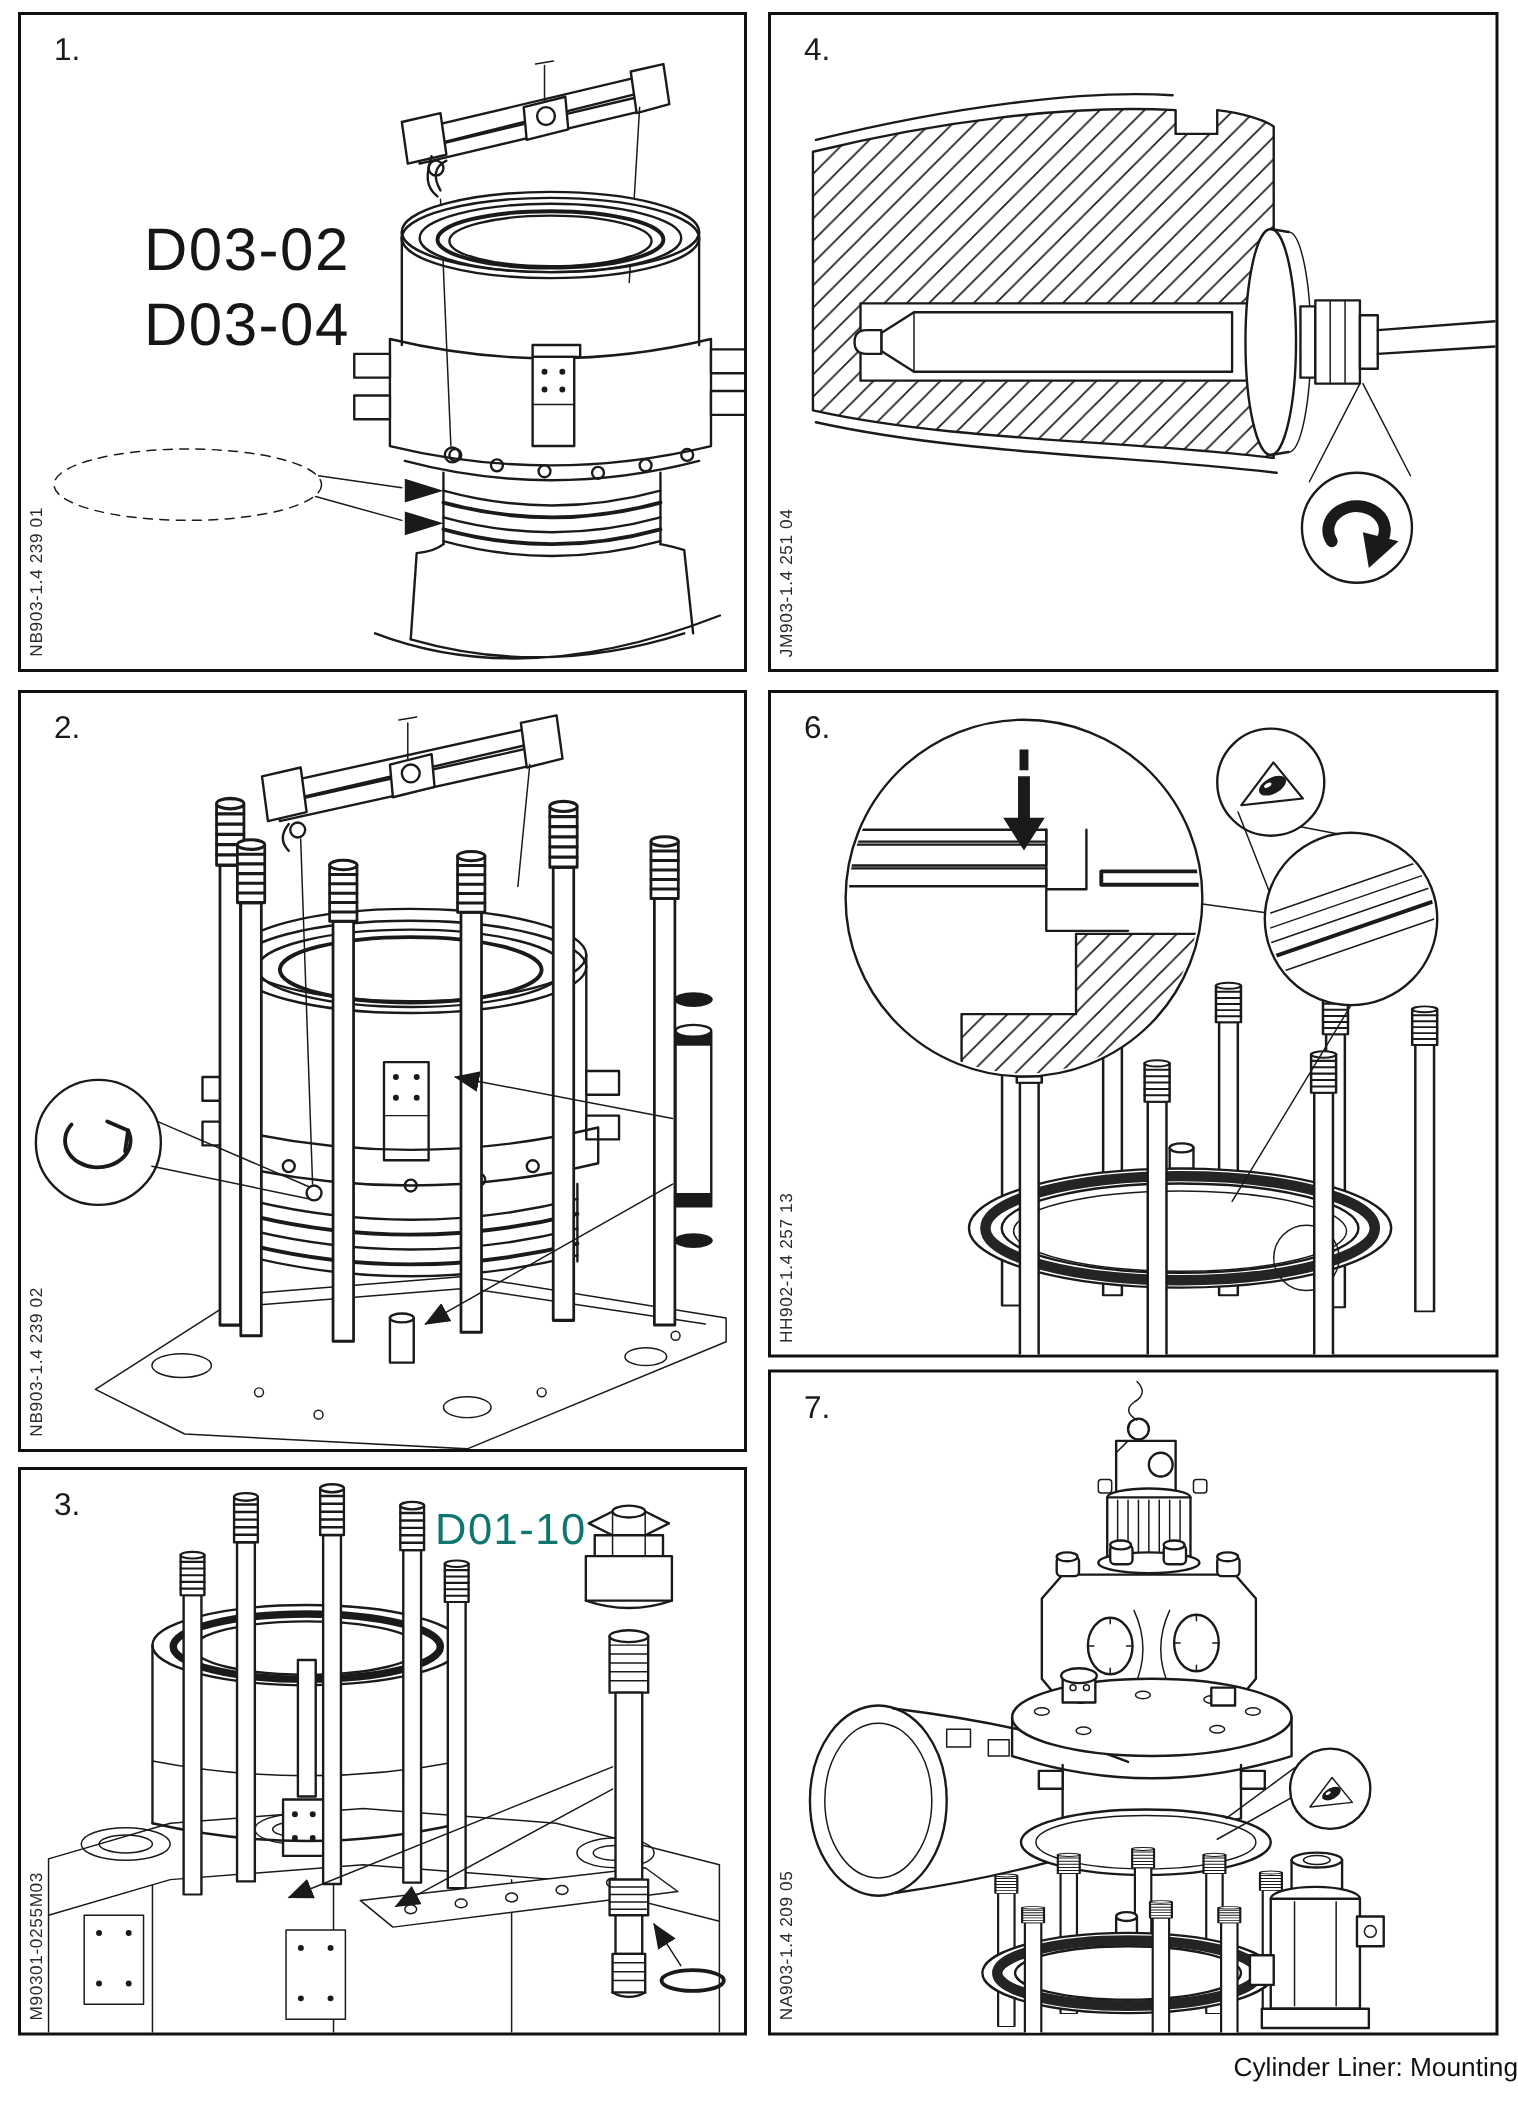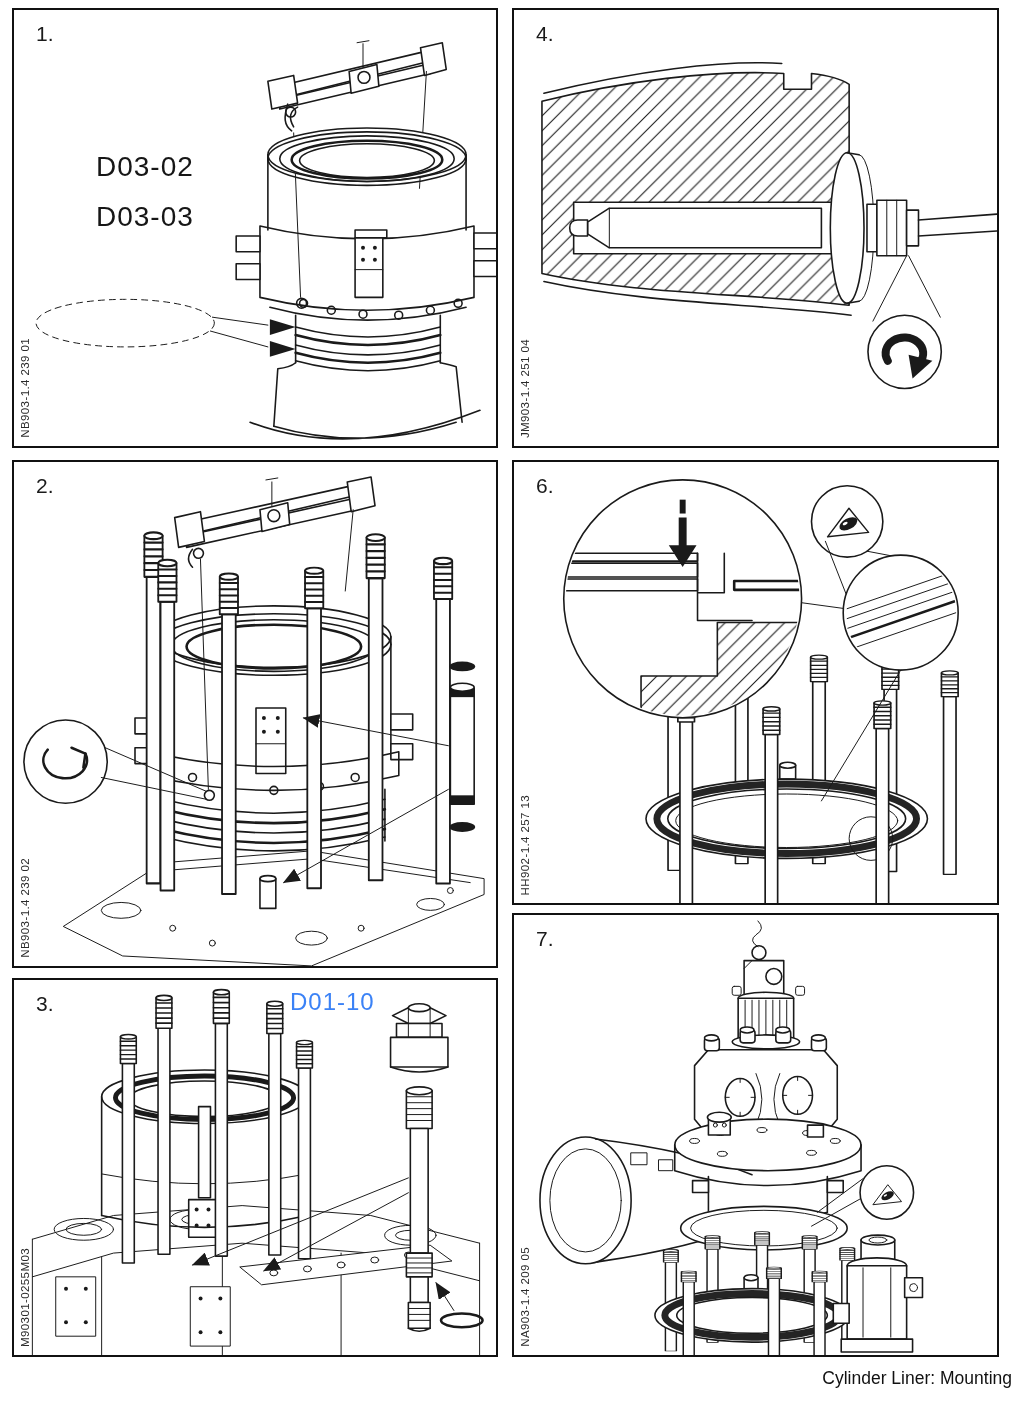--- a/index.html
+++ b/index.html
@@ -6,22 +6,22 @@
   body{
     width:1012px;height:1405px;position:relative;background:#ffffff;
     font-family:"Liberation Sans", sans-serif;color:#1a1a1a;
   }
   .panel{position:absolute;border:2px solid #111;background:#fff;box-sizing:border-box;}
   .panel-number{position:absolute;left:22px;top:12px;font-size:21px;color:#1a1a1a;z-index:5;}
   .side-code{
     position:absolute;left:5px;bottom:8px;font-size:11.5px;letter-spacing:.4px;color:#2a2a2a;
     writing-mode:vertical-rl;transform:rotate(180deg);z-index:5;white-space:nowrap;
   }
-  .ref-labels{position:absolute;z-index:5;font-size:28px;letter-spacing:1px;color:#161616;line-height:50px;}
-  .ref-label-single{position:absolute;z-index:5;font-size:24px;letter-spacing:1px;color:#3b82f6;}
+  .ref-labels{position:absolute;z-index:5;font-size:40px;letter-spacing:1px;color:#161616;line-height:50px;}
+  .ref-label-single{position:absolute;z-index:5;font-size:29px;letter-spacing:1px;color:#0f766e;margin-top:16px;}
   .caption{position:absolute;top:1368px;left:0;width:100%;text-align:right;font-size:17.5px;color:#111;}
   svg.art{position:absolute;left:0;top:0;width:100%;height:100%;
     stroke:#1a1a1a;fill:none;stroke-width:1.6;stroke-linecap:round;stroke-linejoin:round;}
   .fw{fill:#ffffff;}
   .fb{fill:#1a1a1a;stroke:none;}
   .t1{stroke-width:1;}
   .t25{stroke-width:2.6;}
   .t5{stroke-width:5;}
   .t7{stroke-width:7;stroke:#242424;}
   .dash{stroke-dasharray:6 5;}
@@ -49,21 +49,21 @@
       <ellipse cx="-2" cy="-1" rx="3" ry="1.5" transform="rotate(-28)" fill="#fff" stroke="none"></ellipse>
     </g>
   </defs>
 </svg>
 
 <div class="panel" style="left:12px;top:8px;width:486px;height:440px">
   <span class="panel-number">1.</span>
   <span class="side-code">NB903-1.4 239 01</span>
   <div class="ref-labels" style="left:82px;top:132px">
     <div>D03-02</div>
-    <div>D03-03</div>
+    <div>D03-04</div>
   </div>
   <svg class="art" viewBox="0 0 486 440">
 
     <g>
       <path class="fw" d="M262,78 L414,42 L426,50 L274,88 Z"></path>
       <path class="fw" d="M268,90 L420,54 L420,64 L268,100 Z"></path>
       <path class="fw" d="M410,38 L432,33 L436,60 L414,66 Z"></path>
       <path class="fw" d="M256,72 L282,66 L286,94 L260,100 Z"></path>
       <path class="fw" d="M338,62 L366,55 L368,77 L340,84 Z"></path>
       <circle cx="353" cy="68" r="6"></circle>

